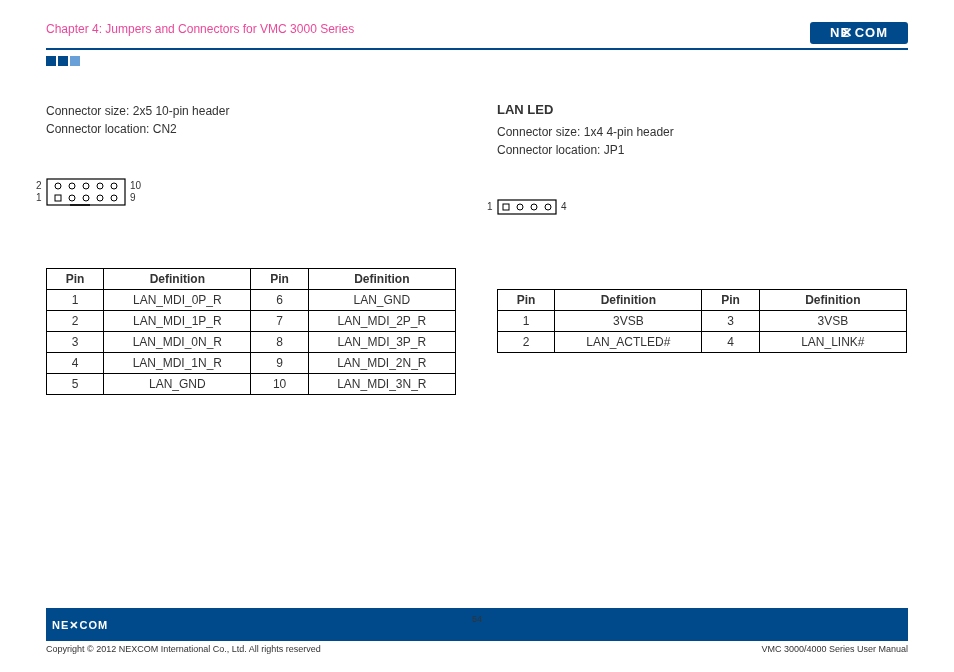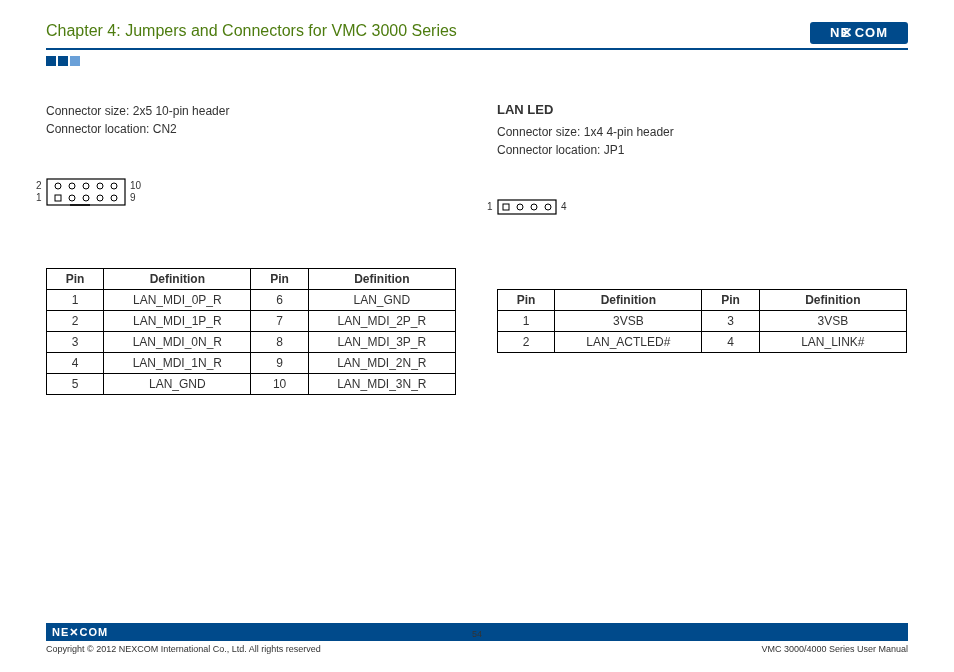--- a/index.html
+++ b/index.html
@@ -13,21 +13,21 @@
     position: relative;
     padding: 22px 46px 0 46px;
   }
   .topbar {
     display: flex;
     justify-content: space-between;
     align-items: flex-start;
     border-bottom: 2px solid #004a8b;
     padding-bottom: 4px;
   }
-  .chapter-title { font-size: 16px; color: #4d7c0f; }
+  .chapter-title { font-size: 12px; color: #ec4899; }
   .logo-top { }
   .logo-svg { display:block; }
   .squares { margin-top: 6px; display:flex; gap:2px; }
   .sq { width:10px; height:10px; background:#004a8b; }
   .sq.light { background:#6aa0d8; }
   .columns {
     display:flex;
     gap: 40px;
     margin-top: 36px;
   }
@@ -48,21 +48,21 @@
     text-align: center;
     padding: 3px 6px;
   }
   table.pintbl th { font-weight:700; }
   .footer {
     position:absolute;
     left:46px; right:46px; bottom:18px;
   }
   .footer-bar {
     background:#004a8b;
-    height:18px;
+    height:33px;
     display:flex;
     align-items:center;
     padding-left:6px;
     text-decoration:underline;
   }
   .footer-row {
     display:flex;
     justify-content:space-between;
     font-size:9px;
     color:#333;

